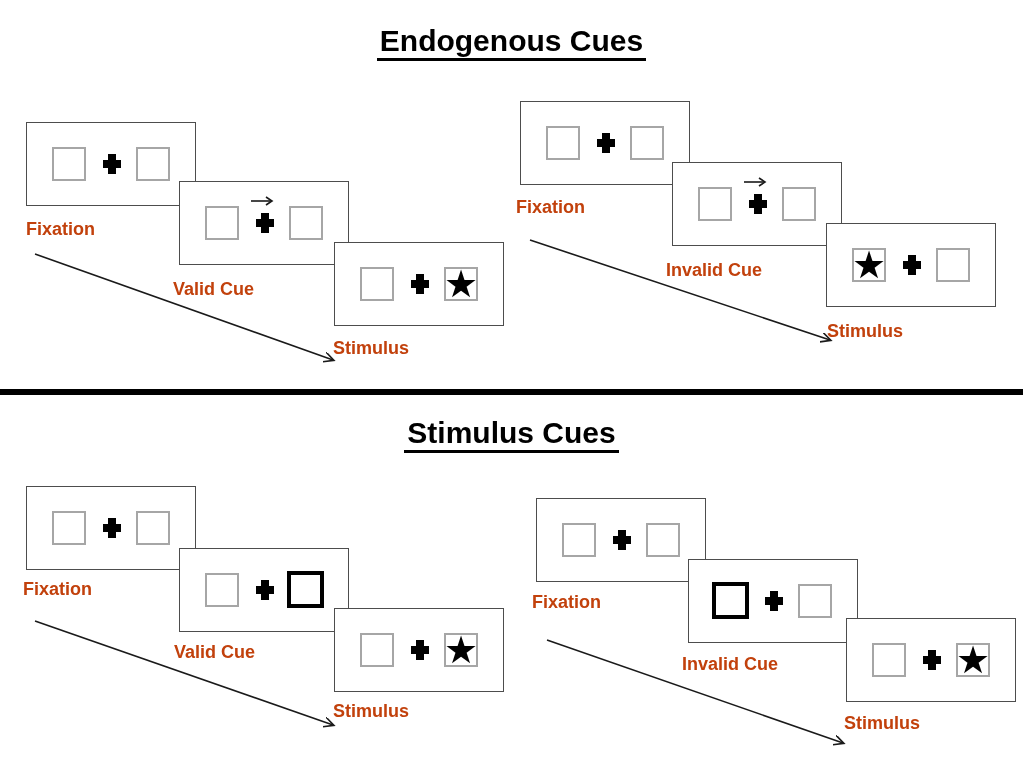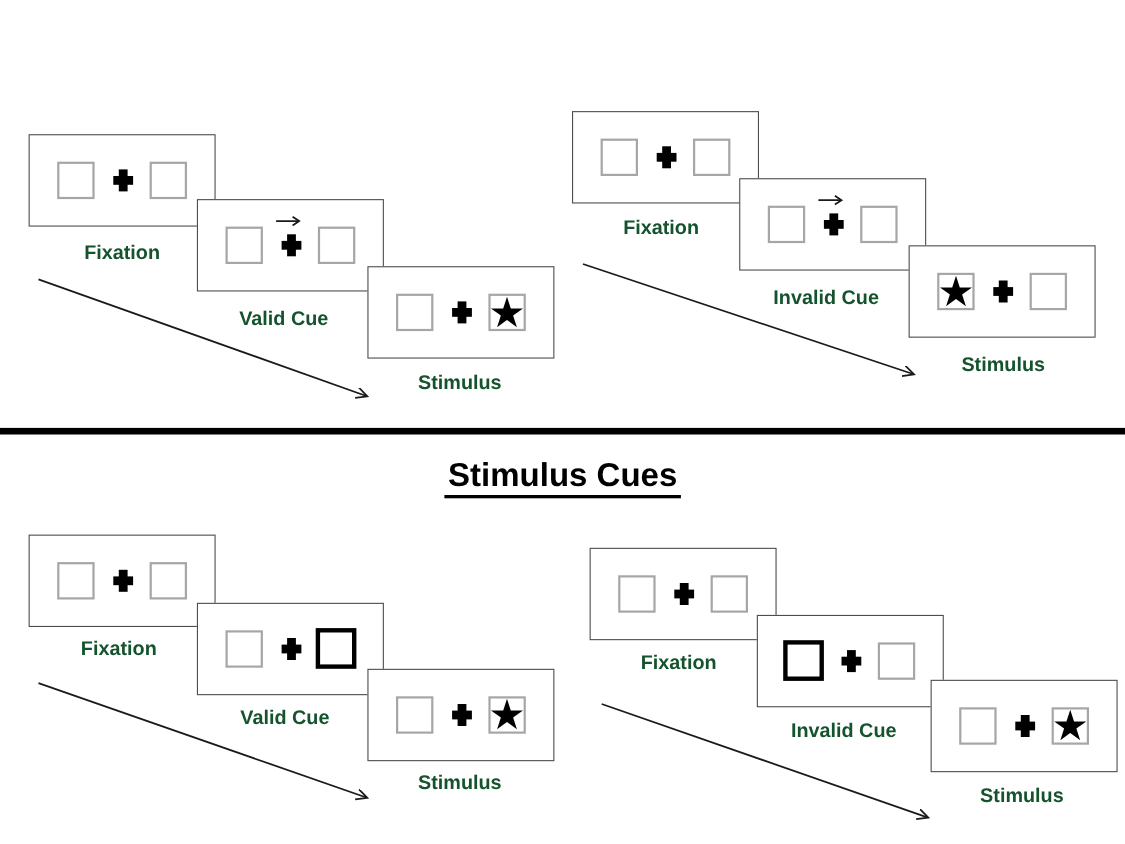--- a/index.html
+++ b/index.html
@@ -16,38 +16,41 @@
   .sq--left{left:25px;}
   .sq--right{left:109px;}
   .sq--cue{width:37px;height:37px;border:4px solid #000;top:22px;}
   .sq--cue.sq--left{left:23px;}
   .sq--cue.sq--right{left:107px;}
   .star{font-family:"DejaVu Sans",sans-serif;font-size:38px;line-height:34px;color:#000;}
   .plus{position:absolute;left:76px;top:31px;width:18px;height:20px;}
   .plus::before{content:"";position:absolute;left:5px;top:0;width:8px;height:20px;background:#000;}
   .plus::after{content:"";position:absolute;left:0;top:6px;width:18px;height:8px;background:#000;}
   .cue-arrow{position:absolute;left:70px;top:13px;}
-  .flabel{position:absolute;width:170px;text-align:center;font-size:18px;
-          font-weight:bold;color:#14532d;line-height:22px;z-index:4;}
+  .flabel{position:absolute;width:170px;font-size:18px;
+          font-weight:bold;color:#c2410c;line-height:22px;z-index:4;}
   .tarrow{position:absolute;z-index:0;}
   .aline{stroke:#1a1a1a;stroke-width:1.6;fill:none;}
 </style>
 </head>
 <body>
 
 <div class="stage">
 
   <svg width="0" height="0" style="position:absolute" aria-hidden="true">
     <defs>
       <marker id="ah" markerWidth="14" markerHeight="14" refX="9" refY="5" orient="auto" markerUnits="userSpaceOnUse">
         <path d="M0,0 L10,5 L0,10" fill="none" stroke="#1a1a1a" stroke-width="1.6"></path>
       </marker>
     </defs>
   </svg>
 
+  <div class="title" style="top:24px;">
+    <span>Endogenous Cues</span>
+  </div>
 
   <div>
     <svg class="tarrow" style="left:30px;top:248px" width="315" height="122">
       <line class="aline" x1="5" y1="6" x2="303" y2="112" marker-end="url(#ah)"></line>
     </svg>
     <div class="card" style="left:26px;top:122px;z-index:1">
       <div class="sq sq--left"></div>
       <div class="plus"></div>
       <div class="sq sq--right"></div>
     </div>

